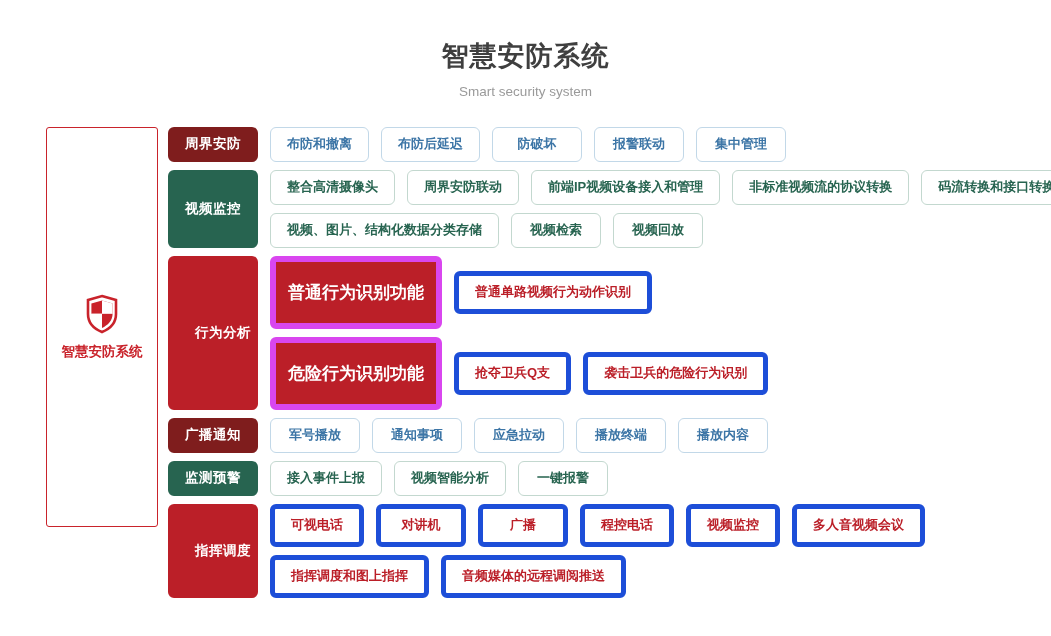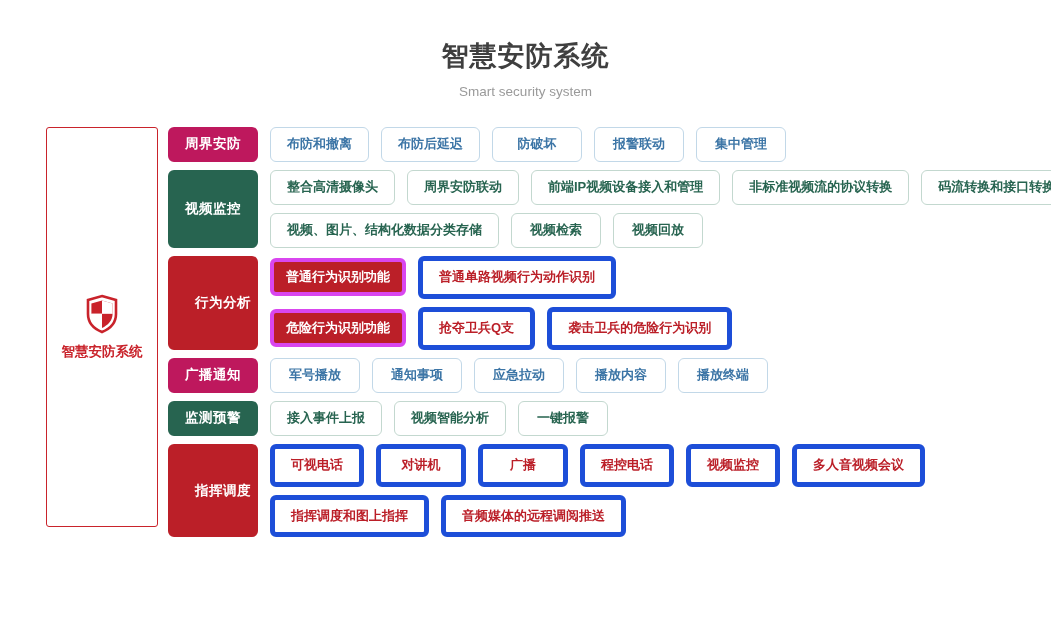--- a/index.html
+++ b/index.html
@@ -76,21 +76,21 @@
     border-radius: 6px;
     color: #ffffff;
     font-size: 13.5px;
     font-weight: bold;
     display: flex;
     align-items: center;
     justify-content: center;
     letter-spacing: 0.5px;
     text-align: center;
   }
-  .cat-blue  { background: #be185d; }
+  .cat-blue  { background: #7f1d1d; }
   .cat-green { background: #276450; }
   .cat-red   { background: #bb1f28; padding-left: 20px; }
 
   .row-content {
     margin-left: 12px;
     display: flex;
     flex-direction: column;
     justify-content: center;
     gap: 8px;
     flex: 1 1 auto;
@@ -119,24 +119,24 @@
   }
   .chip-blue  { border: 1px solid #c2d8e8; color: #3c75a6; }
   .chip-green { border: 1px solid #c3d8cf; color: #276450; }
   .chip-red   { border: 5px solid #1d4ed8; color: #bb1f28; }
 
   
   .pill-filled {
     border-radius: 6px;
     background: #bb1f28;
     color: #ffffff;
-    border: 4px solid #d946ef;
-    font-size: 13px;
-    font-weight: bold;
-    padding: 6px 12px;
+    border: 6px solid #d946ef;
+    font-size: 17px;
+    font-weight: bold;
+    padding: 19px 12px;
     white-space: nowrap;
     display: inline-flex;
     align-items: center;
     justify-content: center;
     flex: 0 0 auto;
   }
 
   .sub-line { display: flex; align-items: center; gap: 12px; }
 </style>
 </head>
@@ -210,22 +210,22 @@
             </div>
           </div>
         </div>
         <div class="row">
           <div class="cat-block cat-blue">广播通知</div>
           <div class="row-content">
             <div class="chip-line">
               <div class="chip chip-blue">军号播放</div>
               <div class="chip chip-blue">通知事项</div>
               <div class="chip chip-blue">应急拉动</div>
+              <div class="chip chip-blue">播放终端</div>
               <div class="chip chip-blue">播放内容</div>
-              <div class="chip chip-blue">播放终端</div>
             </div>
           </div>
         </div>
         <div class="row">
           <div class="cat-block cat-green">监测预警</div>
           <div class="row-content">
             <div class="chip-line">
               <div class="chip chip-green">接入事件上报</div>
               <div class="chip chip-green">视频智能分析</div>
               <div class="chip chip-green">一键报警</div>

